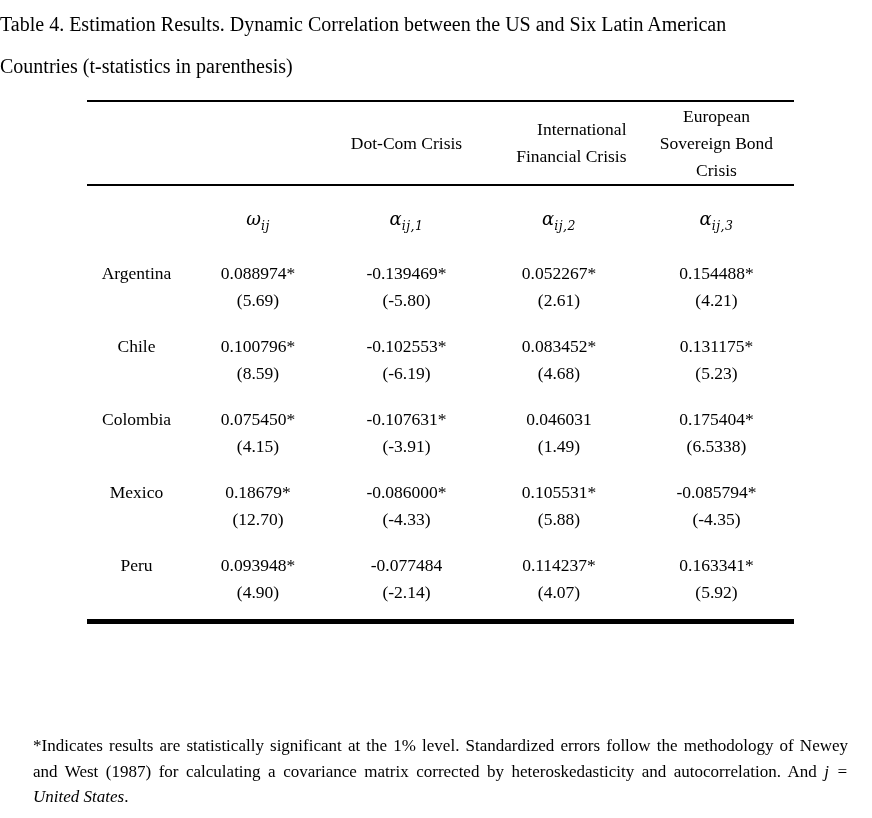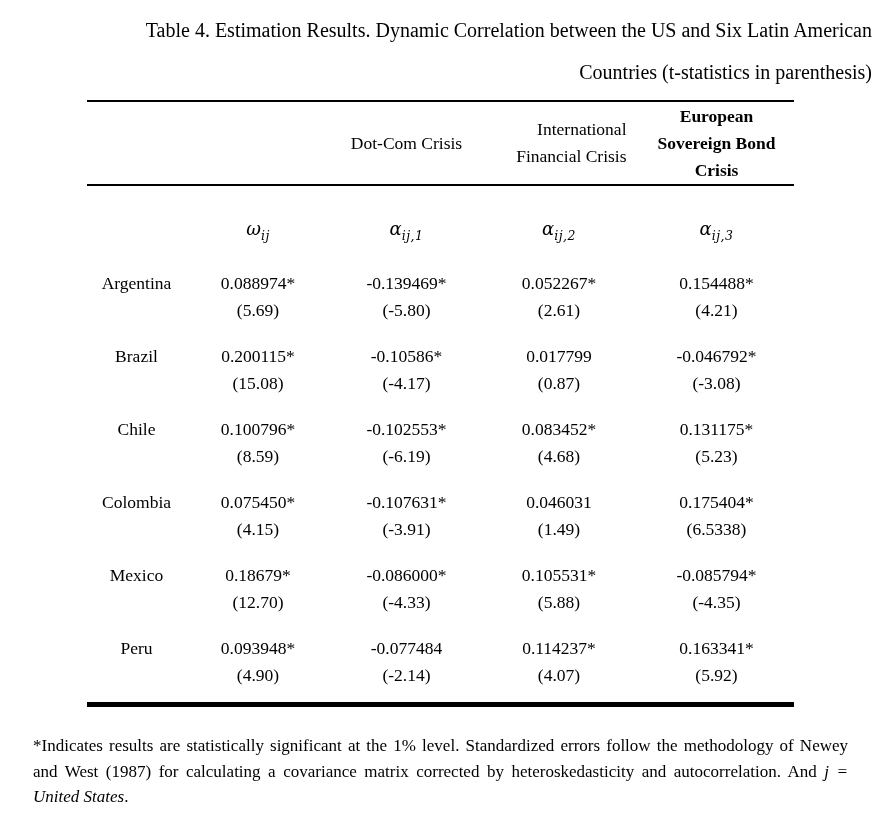--- a/index.html
+++ b/index.html
@@ -7,22 +7,22 @@
     width: 872px; height: 818px;
     background: #ffffff;
     font-family: "Liberation Serif", serif;
     color: #000000;
     overflow: hidden;
   }
   .page { position: relative; width: 872px; height: 818px; background: #ffffff; }
 
   
   .title {
-    padding-top: 9px;
-    text-align: right;
+    padding-top: 3px;
+    text-align: left;
     font-size: 20px;
     line-height: 42px;
   }
 
   
   .table-wrap {
     position: absolute;
     left: 87px; top: 100px;
     width: 707px;
     border-bottom: 5px solid #000000;
@@ -46,26 +46,26 @@
   thead tr.crisis-row th {
     height: 82px;
     font-weight: normal;
     text-align: center;
     vertical-align: middle;
     line-height: 27px;
     padding: 0;
   }
   .hdr { display: inline-block; }
   .hdr.narrow  { max-width: 135px; text-align: right; }
-  .hdr.narrower{ max-width: 128px; font-weight: bold; }
+  .hdr.narrower{ max-width: 128px; }
 
   thead tr.param-row th {
     font-weight: normal;
     text-align: center;
-    padding: 32px 0 27px 0;
+    padding: 22px 0 27px 0;
   }
   .sym {
     font-family: "DejaVu Serif", serif;
     font-style: italic;
     font-size: 18px;
   }
   sub.sub {
     font-family: "DejaVu Serif", serif;
     font-style: italic;
     font-size: 12.5px;
@@ -156,39 +156,20 @@
             <td>
               <div class="coef">0.052267*</div>
               <div class="tstat">(2.61)</div>
             </td>
             <td>
               <div class="coef">0.154488*</div>
               <div class="tstat">(4.21)</div>
             </td>
           </tr>
           <tr>
-            <td class="country">Brazil</td>
-            <td>
-              <div class="coef">0.200115*</div>
-              <div class="tstat">(15.08)</div>
-            </td>
-            <td>
-              <div class="coef">-0.10586*</div>
-              <div class="tstat">(-4.17)</div>
-            </td>
-            <td>
-              <div class="coef">0.017799</div>
-              <div class="tstat">(0.87)</div>
-            </td>
-            <td>
-              <div class="coef">-0.046792*</div>
-              <div class="tstat">(-3.08)</div>
-            </td>
-          </tr>
-          <tr>
             <td class="country">Chile</td>
             <td>
               <div class="coef">0.100796*</div>
               <div class="tstat">(8.59)</div>
             </td>
             <td>
               <div class="coef">-0.102553*</div>
               <div class="tstat">(-6.19)</div>
             </td>
             <td>

